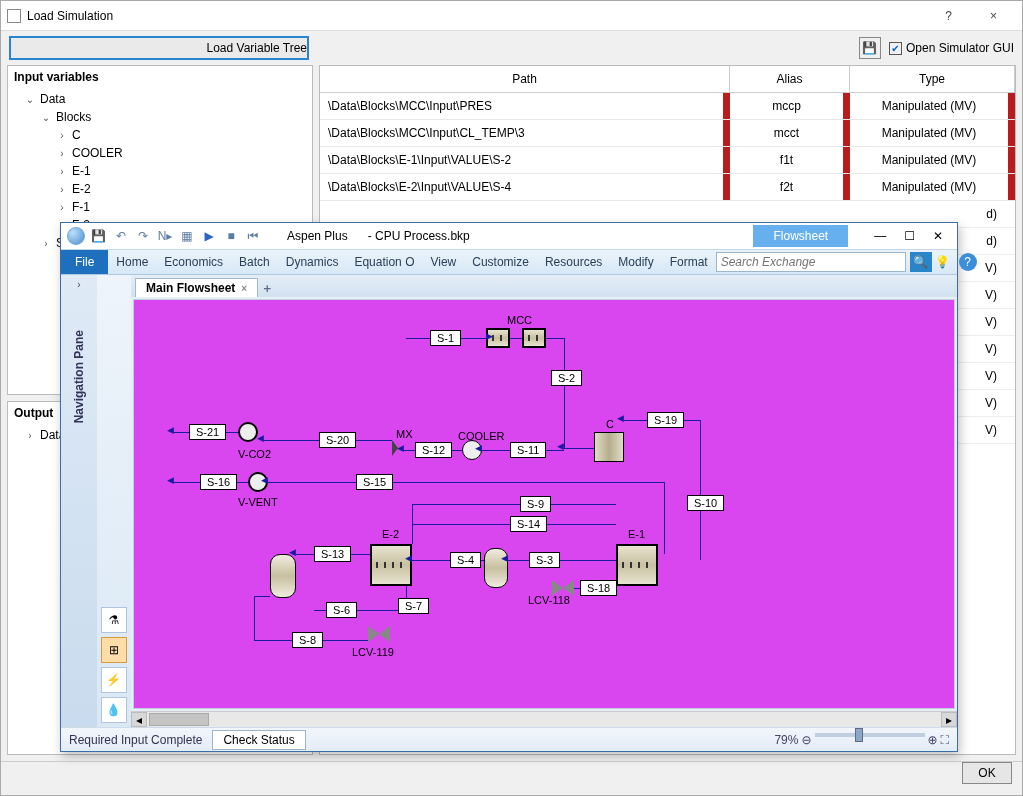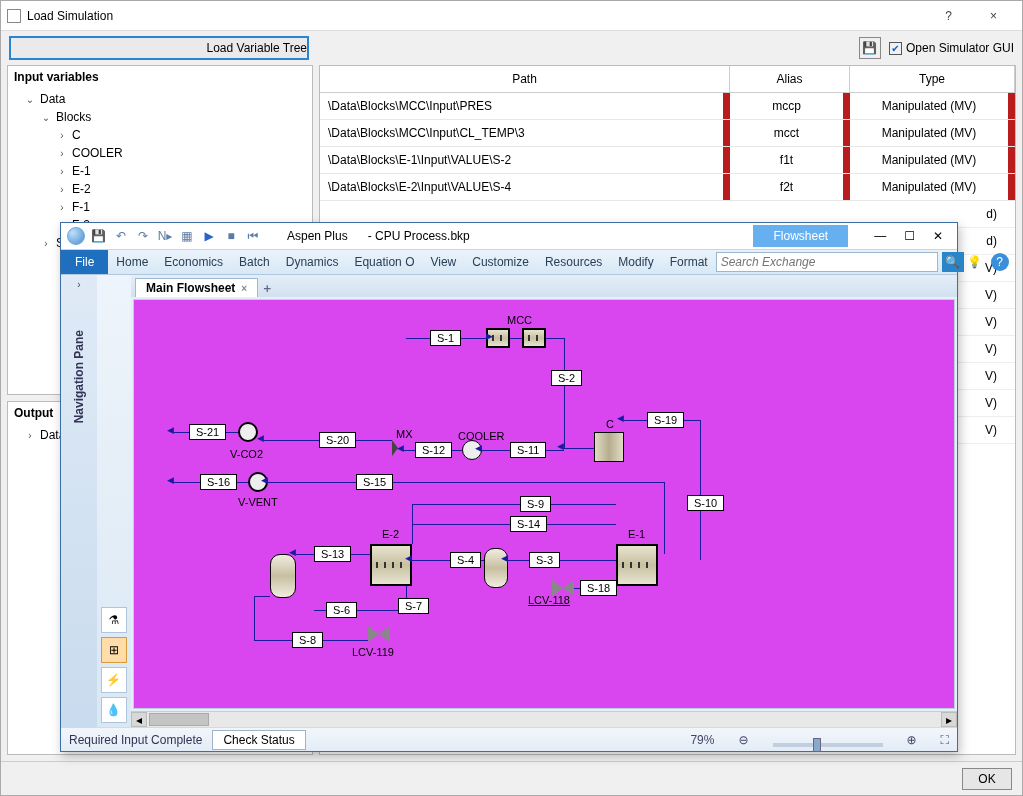--- a/index.html
+++ b/index.html
@@ -29,38 +29,38 @@
   .grid { border: 1px solid #bbb; background: #fff; flex: 1; }
   .grid-header { display: flex; border-bottom: 1px solid #ccc; }
   .grid-header > div { padding: 6px 8px; text-align: center; border-right: 1px solid #ccc; }
   .grid-row { display: flex; border-bottom: 1px solid #e6e6e6; }
   .grid-row > div { padding: 6px 8px; border-right: 7px solid #b91c1c; }
   .c-path  { flex: 0 0 410px; text-align: left; }
   .c-alias { flex: 0 0 120px; text-align: center; }
   .c-type  { flex: 1; text-align: center; }
   .peek-row { display: flex; padding: 6px 8px; border-bottom: 1px solid #eee; }
   .peek-row .c-type { padding-right: 10px;}
-  .footer { height: 34px; display: flex; justify-content: flex-end; align-items: center; padding: 0 10px; border-top: 1px solid #ccc; }
+  .footer { height: 34px; display: flex; justify-content: flex-end; padding: 0 10px; border-top: 1px solid #ccc; }
   .ok-btn { width: 50px; height: 22px; border: 1px solid #888; background: #e6e6e6; text-align: center; line-height: 20px; }
 
   
   .aspen { position: absolute; left: 60px; top: 222px; width: 898px; height: 530px; border: 1px solid #3a6ea5; background: #fff; box-shadow: 2px 4px 10px rgba(0,0,0,.25); display: flex; flex-direction: column; }
   .aspen-titlebar { height: 26px; background: #fff; display: flex; align-items: center; padding: 0 6px; gap: 6px; }
   .aspen-titlebar .logo { width: 18px; height: 18px; border-radius: 50%; background: radial-gradient(circle at 30% 30%, #bde0ff, #4a8ec8); border:1px solid #6aa7d8;}
   .qat { display: flex; gap: 6px; align-items: center; color:#5c7ca2; }
   .qat span { width: 16px; text-align: center; }
   .aspen-titlebar .file-txt { margin-left: 20px; }
   .tab-sim { margin-left: auto; display: flex; }
   .tabtag { padding: 4px 20px; background: #66b0f0; color: #fff; }
   .winbtns { display: flex; gap: 18px; margin-left: 20px; margin-right: 8px;}
   .ribbon { height: 26px; background: linear-gradient(#eaf3fb, #d8e8f6); display: flex; align-items: center; border-top:1px solid #c2d8ea; border-bottom:1px solid #b0c8de;}
   .ribbon .file-tab { background: #1f6fbf; color: #fff; padding: 5px 14px; }
   .ribbon .rtab { padding: 5px 8px; color: #2a4058; white-space: nowrap; }
   .ribbon .search { margin-left: auto; display:flex; align-items:center; gap:4px; margin-right:6px;}
-  .ribbon .search input { width: 222px; height: 20px; border: 1px solid #9cb6cc; padding: 0 4px; font-style: italic; color:#888;}
+  .ribbon .search input { width: 190px; height: 20px; border: 1px solid #9cb6cc; padding: 0 4px; font-style: italic; color:#888;}
   .ribbon .sbtn { width: 22px; height: 20px; background: #2a84c8; color:#fff; display:flex;align-items:center;justify-content:center;}
   .ribbon .help { width:18px;height:18px;border-radius:50%;background:#3a8fd8;color:#fff;display:flex;align-items:center;justify-content:center;margin-left:4px;}
   .aspen-body { flex: 1; display: flex; background: #e6eef8; }
   .navpane { width: 36px; background: linear-gradient(#dfeaf6,#c9dbee); display: flex; flex-direction: column; align-items:center; padding-top:4px;}
   .navpane .collapse { font-size:10px; color:#446;}
   .navpane .rot { writing-mode: vertical-rl; transform: rotate(180deg); margin-top: 40px; font-weight:bold; color:#335; }
   .palette { width: 34px; background: linear-gradient(#eef4fb,#dae8f4); display: flex; flex-direction: column; gap: 4px; padding: 4px 2px; align-items: center; justify-content:flex-end;}
   .palette .pbtn { width: 26px; height: 26px; border: 1px solid #b0c4de; background: #fff; display:flex;align-items:center;justify-content:center; }
   .palette .pbtn.sel { background: #ffdca8; border-color:#d89a3a;}
   .canvas-wrap { flex: 1; display:flex; flex-direction:column; }
@@ -69,21 +69,21 @@
   .ctab .x { color:#888; font-size:10px;}
   .ctab-add { width:18px; text-align:center; color:#668; font-weight:bold;}
   .canvas { flex:1; background:#d946ef; margin:2px; border:1px solid #c0d0e0; position:relative; overflow:hidden;}
   .canvas-scroll { height:16px; background:#e8e8e8; border-top:1px solid #ccc; display:flex;}
   .canvas-scroll .arrow{ width:16px; text-align:center; background:#d8d8d8; border:1px solid #bbb;}
   .canvas-scroll .track{ flex:1; position:relative;}
   .canvas-scroll .thumb{ position:absolute; left:2px; width:60px; top:1px; bottom:1px; background:#c4c4c4; border:1px solid #aaa;}
   .aspen-status { height: 24px; border-top: 1px solid #cfdbe8; background: linear-gradient(#f2f6fb, #e3ecf6); display: flex; align-items: center; padding: 0 8px; gap: 10px;}
   .aspen-status .stat-lbl { color:#335;}
   .aspen-status .chk-btn { border:1px solid #a0b4c8; background:#fff; padding:2px 10px; }
-  .zoom { margin-left:auto; display:flex; align-items:flex-end; gap:24px; color:#446;}
+  .zoom { margin-left:auto; display:flex; align-items:flex-start; gap:3px; color:#446;}
   .zoom .slider { width:110px; height:4px; background:#c0cee0; position:relative;}
   .zoom .slider .knob{ position:absolute; left:40px; top:-5px; width:8px;height:14px;background:#8aa8c8;border:1px solid #668;}
 
   
   .blk { position:absolute; }
   .slabel { position:absolute; border:1px solid #000; background:#fff; padding:0 6px; font-size:11px; line-height:14px; }
   .nlabel { position:absolute; font-size:11px; }
   .hline { position:absolute; height:1px; background:#1a1aa0; }
   .vline { position:absolute; width:1px; background:#1a1aa0; }
   .arrow-r::after { content:"▶"; position:absolute; right:-7px; top:-7px; font-size:9px; color:#1a1aa0;}
@@ -337,21 +337,21 @@
         <div class="nlabel" style="left:262px;top:128px;">MX</div>
         <div class="blk" style="left:258px;top:140px;width:12px;height:16px;border-left:6px solid #444;border-top:8px solid transparent;border-bottom:8px solid transparent;"></div>
         <div class="hline arrow-l" style="left:270px;top:150px;width:58px;"></div>
         <div class="slabel" style="left:281px;top:142px;">S-12</div>
         <div class="hline arrow-l" style="left:130px;top:140px;width:128px;"></div>
         <div class="slabel" style="left:185px;top:132px;">S-20</div>
 
         <div class="blk" style="left:104px;top:122px;">
             <div class="circle" style="width:20px;height:20px;border-width:2px;"></div>
           </div>
-        <div class="nlabel" style="left:96px;top:148px;">V-CO2</div>
+        <div class="nlabel" style="left:104px;top:148px;">V-CO2</div>
         <div class="hline arrow-l" style="left:40px;top:132px;width:64px;"></div>
         <div class="slabel" style="left:55px;top:124px;">S-21</div>
 
         <div class="blk" style="left:114px;top:172px;">
             <div class="circle" style="width:20px;height:20px;border-width:2px;"></div>
           </div>
         <div class="nlabel" style="left:104px;top:196px;">V-VENT</div>
         <div class="hline arrow-l" style="left:40px;top:182px;width:74px;"></div>
         <div class="slabel" style="left:66px;top:174px;">S-16</div>
         <div class="hline arrow-l" style="left:134px;top:182px;width:396px;"></div>
@@ -377,21 +377,21 @@
         <div class="hline arrow-l" style="left:374px;top:260px;width:108px;"></div>
         <div class="slabel" style="left:395px;top:252px;">S-3</div>
         <div class="hline arrow-l" style="left:278px;top:260px;width:72px;"></div>
         <div class="slabel" style="left:316px;top:252px;">S-4</div>
         <div class="hline arrow-l" style="left:162px;top:254px;width:74px;"></div>
         <div class="slabel" style="left:180px;top:246px;">S-13</div>
 
         <div class="blk" style="left:418px;top:280px;">
             <div class="valve"></div>
           </div>
-        <div class="nlabel" style="left:394px;top:294px;text-decoration:underline;">LCV-118</div>
+        <div class="nlabel" style="left:394px;top:294px;">LCV-118</div>
         <div class="hline" style="left:440px;top:288px;width:42px;"></div>
         <div class="slabel" style="left:446px;top:280px;">S-18</div>
 
         <div class="vline" style="left:272px;top:286px;height:24px;"></div>
         <div class="hline" style="left:180px;top:310px;width:92px;"></div>
         <div class="slabel" style="left:192px;top:302px;">S-6</div>
         <div class="slabel" style="left:264px;top:298px;">S-7</div>
 
         <div class="blk" style="left:234px;top:326px;">
             <div class="valve"></div>

